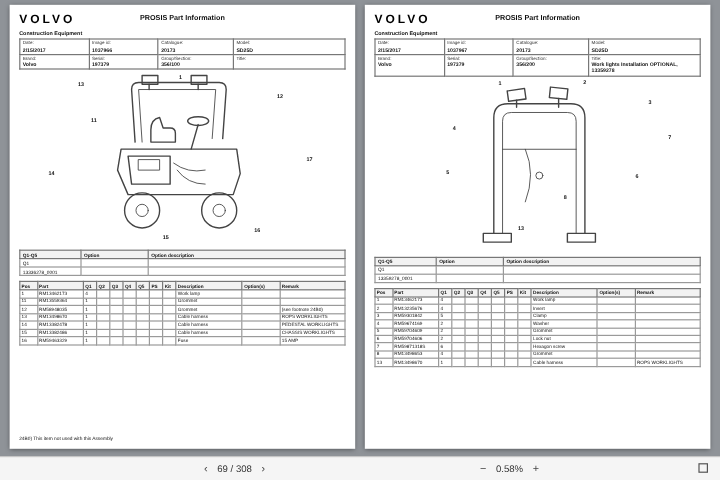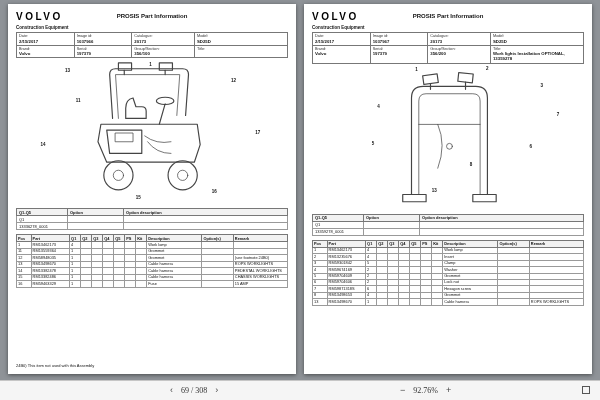--- a/index.html
+++ b/index.html
@@ -46,21 +46,21 @@
   .parts-table th:nth-child(12),.parts-table td:nth-child(12){width:21.5%}
   .footnote{position:absolute;left:8px;bottom:6px;font-size:4px;color:#111;}
   .toolbar{
     position:absolute;left:0;right:0;bottom:0;height:19px;background:#f5f5f5;
     border-top:1px solid #c6c6c6;color:#333;font-size:8px;
   }
   .grp{position:absolute;top:0;height:19px;display:flex;align-items:center;gap:6px;}
   .grp-page{left:168px;}
   .grp-zoom{left:398px;}
   .tb-btn{background:none;border:none;padding:0 2px;font-size:9px;color:#444;cursor:pointer;line-height:19px;font-family:"Liberation Sans",sans-serif;}
-  .tb-text{font-size:8px;color:#333;font-family:Liberation Serif, serif;}
+  .tb-text{font-size:8px;color:#333;}
   .fs-icon{position:absolute;right:10px;top:5px;width:8px;height:8px;border:1px solid #555;box-sizing:border-box;cursor:pointer;}
 </style>
 </head>
 <body>
 
 <div class="viewer">
 
   <div class="page">
     <div class="page-head">
       <div class="logo">VOLVO</div>
@@ -514,17 +514,17 @@
 </div>
 
 <div class="toolbar">
   <div class="grp grp-page">
     <button class="tb-btn">‹</button>
     <span class="tb-text">69 / 308</span>
     <button class="tb-btn">›</button>
   </div>
   <div class="grp grp-zoom">
     <button class="tb-btn">−</button>
-    <span class="tb-text">92.76%</span>
+    <span class="tb-text">0.58%</span>
     <button class="tb-btn">+</button>
   </div>
   <span class="fs-icon"></span>
 </div>
 
 </body></html>

